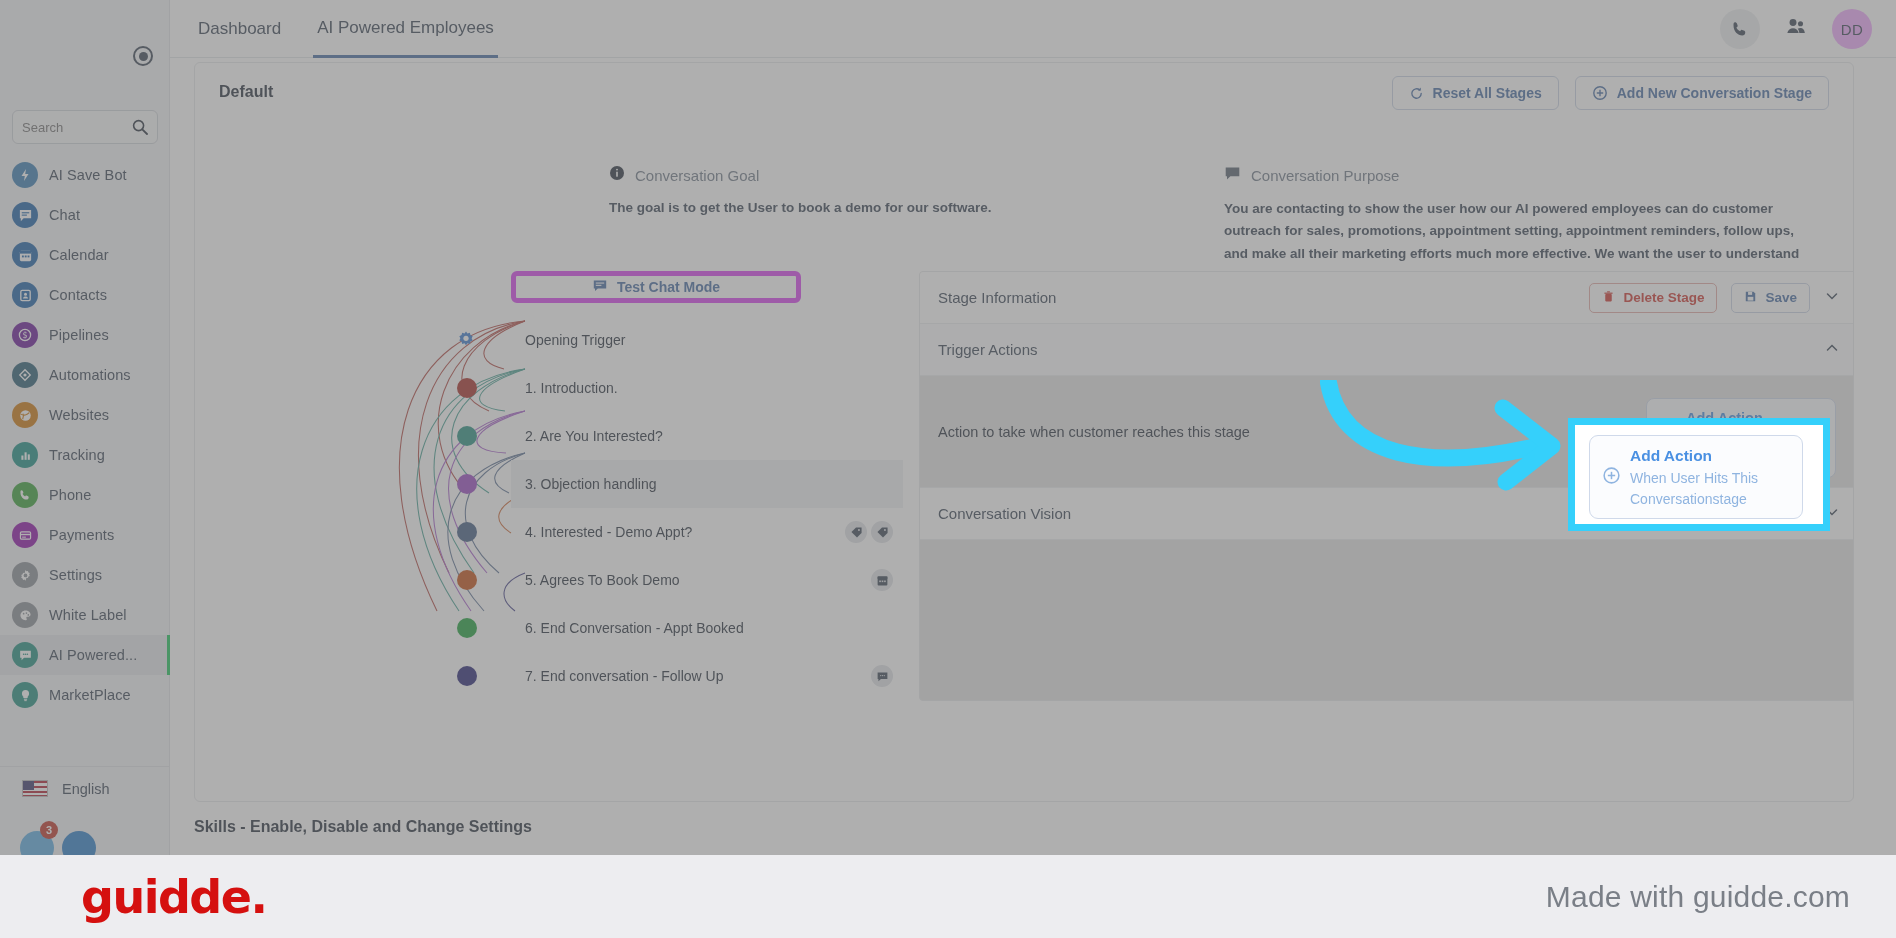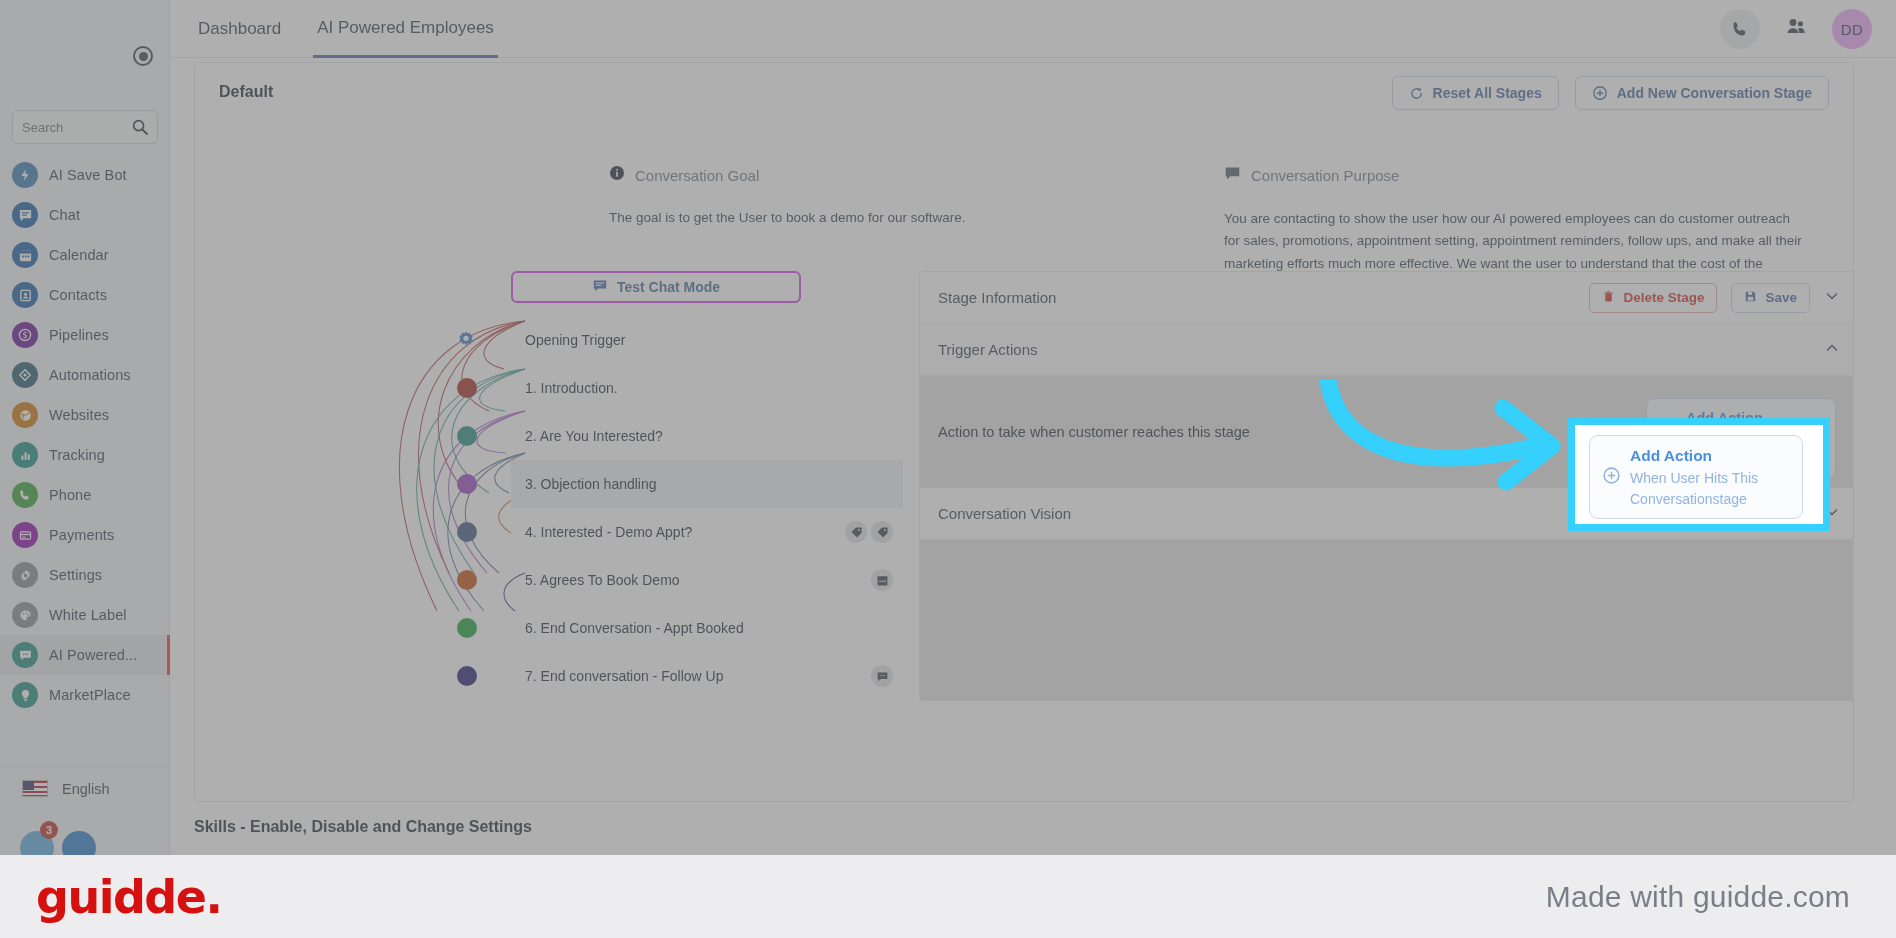--- a/index.html
+++ b/index.html
@@ -56,21 +56,21 @@
     font-family: "Liberation Sans", sans-serif;
   }
   .search-box .mag {
     margin-left:auto; width:16px; height:16px;
   }
   .nav-list { position:absolute; left:0; top: 155px; width:170px; }
   .nav-item {
     display:flex; align-items:center;
     height: 40px; padding-left: 12px; gap: 11px;
   }
-  .nav-item.active { background: #e5e7ea; border-right: 3px solid #ef4444; }
+  .nav-item.active { background: #e5e7ea; border-right: 3px solid #22c55e; }
   .nav-ico {
     width: 26px; height: 26px; border-radius: 50%;
     display:flex; align-items:center; justify-content:center;
     color:#fff; flex: 0 0 26px;
   }
   .nav-ico svg { display:block; }
   .nav-label {
     font-size: 14.5px; color: #3c4858; white-space: nowrap;
     letter-spacing: .1px;
   }
@@ -130,27 +130,27 @@
     border:1px solid #c9d3e4; border-radius: 6px;
     height: 34px; padding: 0 16px;
     font-size: 14px; font-weight: bold; color:#4a6fa5; background:#fff;
   }
   .obtn svg { display:block; }
 
   .goals { position:relative; height: 130px; }
   .goalblock { position:absolute; }
   .goal-head { display:flex; align-items:center; gap: 10px; }
   .goal-head .t { font-size: 15px; color:#737e8c; }
-  .goal-body { font-size: 13.5px; color:#3c4858; line-height: 1.65; margin-top:22px;}
+  .goal-body { font-size: 13.5px; color:#3c4858; line-height: 1.65; margin-top:12px;font-weight:bold;}
 
   
   .flowwrap { position:absolute; left: 0; top: 200px; width: 700px; height: 430px; }
   .testchat {
     position:absolute; left: 292px; top: 0; width: 290px; height: 32px;
-    border:2px solid #d946ef; border-radius: 6px; background:#fff;
+    border:5px solid #d946ef; border-radius: 6px; background:#fff;
     display:flex; align-items:center; justify-content:center; gap: 9px;
     font-size: 14px; font-weight:bold; color:#4a6fa5;
   }
   #arcs { position:absolute; left: 130px; top: 40px; }
   .stagelist { position:absolute; left: 292px; top: 45px; width: 392px; }
   .stagerow {
     position:relative; height: 48px; display:flex; align-items:center;
     padding-left: 14px;
   }
   .stagerow.sel { background:#f0f1f3; }
@@ -216,21 +216,21 @@
     display:flex; align-items:center; gap: 9px; padding: 8px 12px;
   }
   #hl-inner .tx { font-size: 14px; color:#8fb4e0; line-height:1.5; }
   #hl-inner .tx b { color:#4a90e2; font-size: 15.5px; display:block; font-weight:bold;}
   #arrow { position:absolute; left: 1320px; top: 380px; z-index: 81; }
 
   
   #footer {
     position:absolute; left:0; top: 855px; width: 1896px; height: 83px;
     background:#ededf0;
-    display:flex; align-items:center;
+    display:flex; align-items:center;padding-left:45px;
   }
   .guidde-logo {
     margin-left: 36px; font-size: 46px; font-weight: bold;
     color:#d5100f; letter-spacing: -1.5px;
     font-family: "DejaVu Sans", sans-serif;
   }
   .made-with {
     margin-left:auto; margin-right: 46px;
     font-size: 30px; color:#7a7f87; letter-spacing:.2px;
   }

